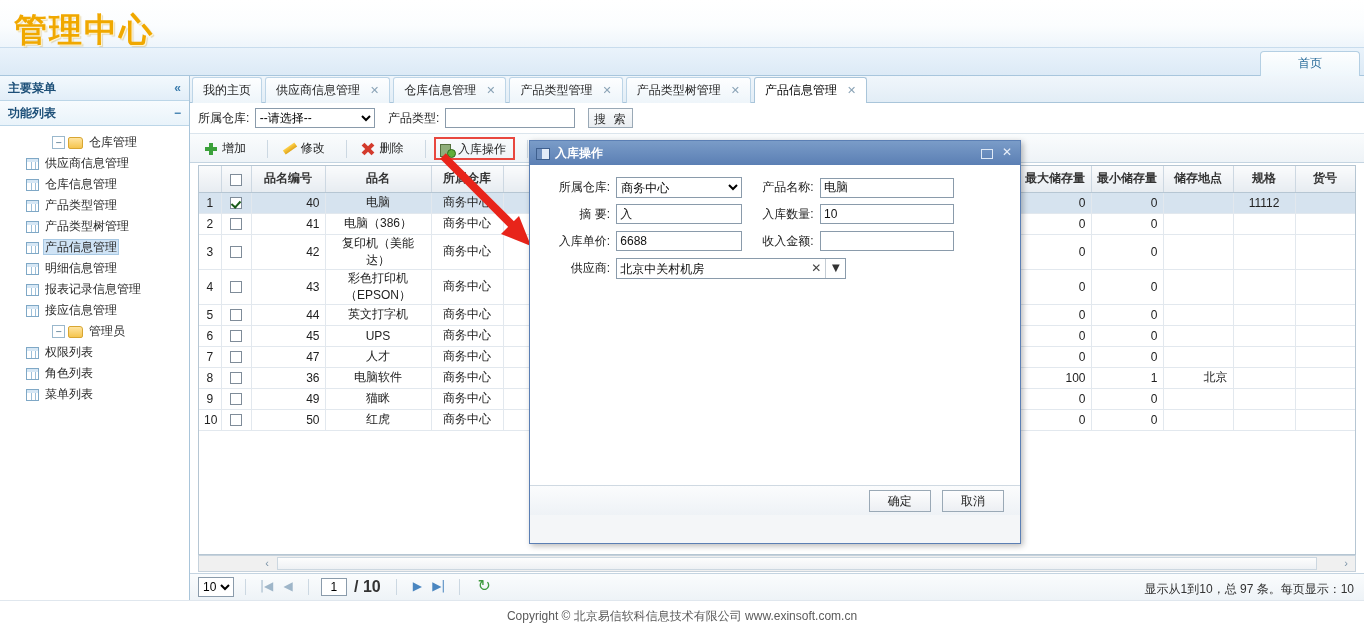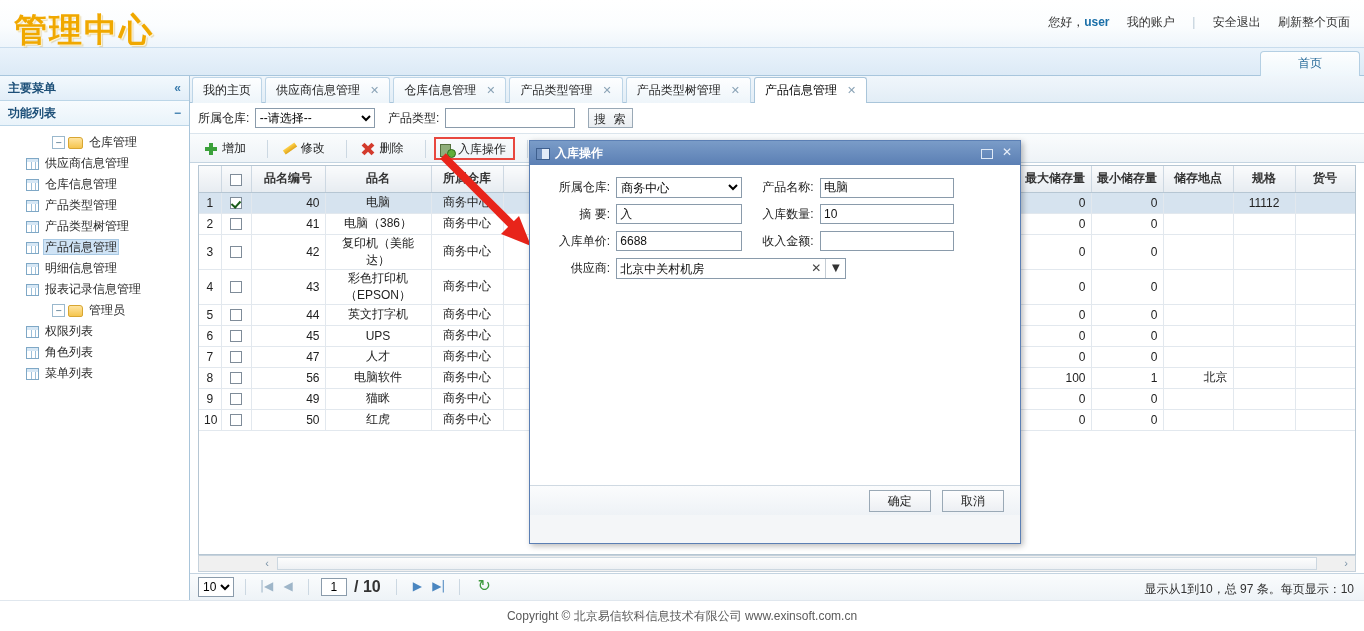--- a/index.html
+++ b/index.html
@@ -354,27 +354,20 @@
   
   .arrow { position: absolute; left: 435px; top: 150px; pointer-events: none; }
 </style>
 </head>
 <body>
 
 <div id="app">
 
   <div class="header">
     <div class="brand">管理中心</div>
-    <div class="userbar">
-      <span>您好，</span><span class="uname">user</span>
-      <span class="lnk">我的账户</span>
-      <span class="sep">|</span>
-      <span class="lnk">安全退出</span>
-      <span class="lnk">刷新整个页面</span>
-    </div>
   </div>
 
   <div class="topstrip">
     <div class="homepill">首页</div>
   </div>
 
   <div class="sidebar">
     <div class="panelhead">
       <span>主要菜单</span>
       <span class="tog">«</span>
@@ -388,20 +381,21 @@
       <div class="tnode">
         <span class="exp">−</span><span class="folder"></span><span class="lbl">仓库管理</span>
       </div>
       <div class="tnode lvl2"><span class="grid"></span><span class="lbl">供应商信息管理</span></div>
       <div class="tnode lvl2"><span class="grid"></span><span class="lbl">仓库信息管理</span></div>
       <div class="tnode lvl2"><span class="grid"></span><span class="lbl">产品类型管理</span></div>
       <div class="tnode lvl2"><span class="grid"></span><span class="lbl">产品类型树管理</span></div>
       <div class="tnode lvl2 sel"><span class="grid"></span><span class="lbl">产品信息管理</span></div>
       <div class="tnode lvl2"><span class="grid"></span><span class="lbl">明细信息管理</span></div>
       <div class="tnode lvl2"><span class="grid"></span><span class="lbl">报表记录信息管理</span></div>
+      <div class="tnode lvl2"><span class="grid"></span><span class="lbl">接应信息管理</span></div>
 
       <div class="tnode">
         <span class="exp">−</span><span class="folder"></span><span class="lbl">管理员</span>
       </div>
       <div class="tnode lvl2"><span class="grid"></span><span class="lbl">权限列表</span></div>
       <div class="tnode lvl2"><span class="grid"></span><span class="lbl">角色列表</span></div>
       <div class="tnode lvl2"><span class="grid"></span><span class="lbl">菜单列表</span></div>
     </div>
   </div>
 
@@ -557,21 +551,21 @@
                 <td class="cl">软</td>
                 <td class="cl">0</td>
                 <td class="cl">0</td>
                 <td class="cl"></td>
                 <td class="cc"></td>
                 <td class="cl"></td>
               </tr>
               <tr>
                 <td class="cc">8</td>
                 <td class="cc"><span class="ckbox"></span></td>
-                <td class="cl">56</td>
+                <td class="cl">36</td>
                 <td class="cc">电脑软件</td>
                 <td class="cc">商务中心</td>
                 <td class="cl">软</td>
                 <td class="cl">100</td>
                 <td class="cl">1</td>
                 <td class="cl">北京</td>
                 <td class="cc"></td>
                 <td class="cl"></td>
               </tr>
               <tr>

